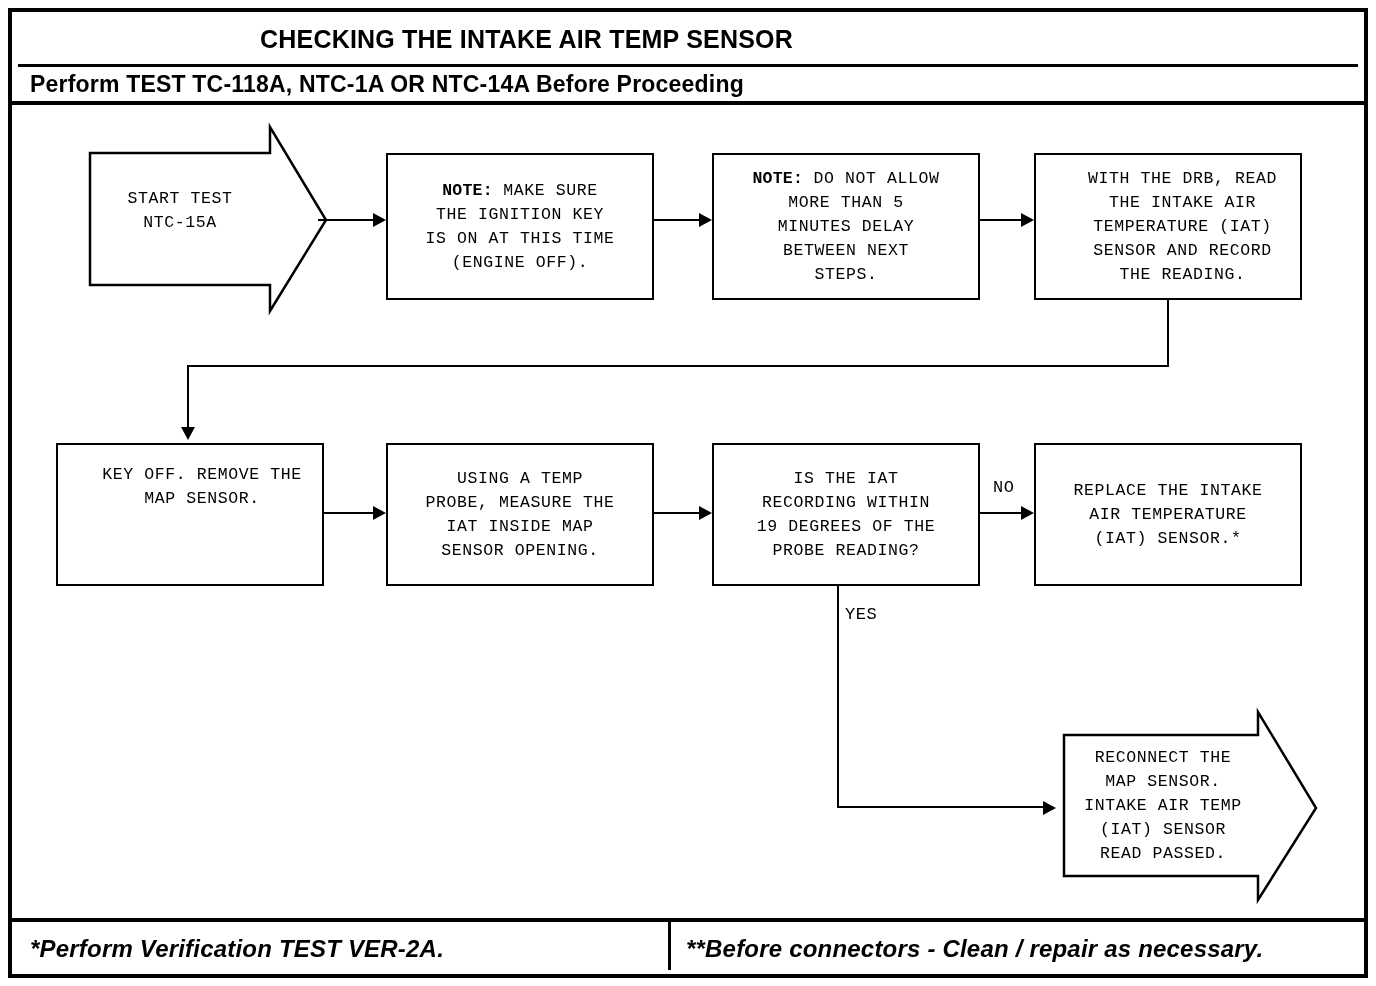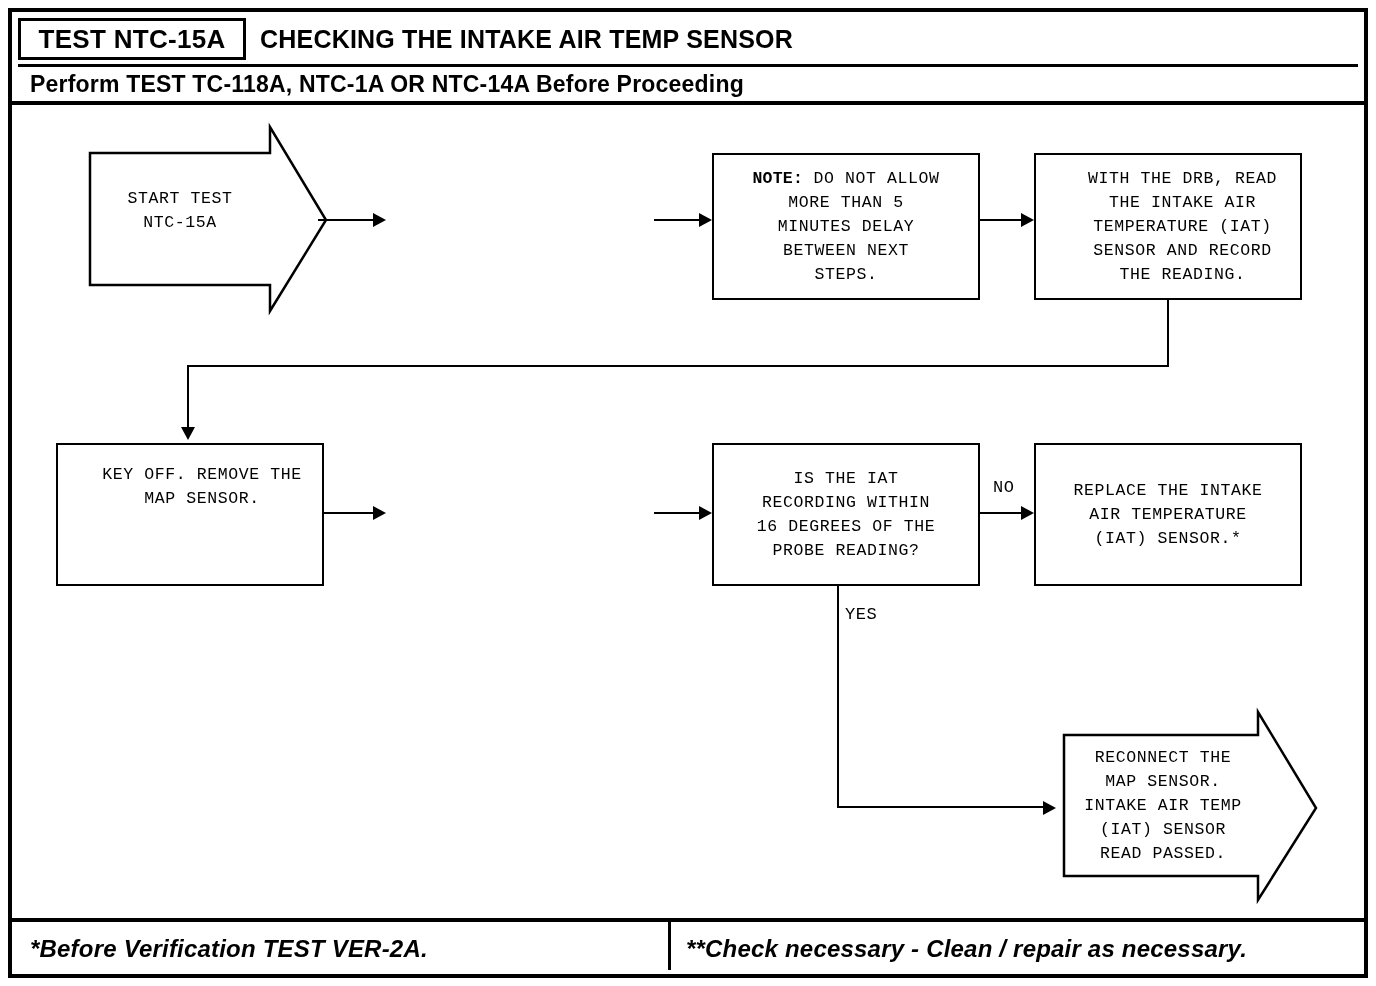--- a/index.html
+++ b/index.html
@@ -220,39 +220,42 @@
   }
 </style>
 </head>
 <body>
 
 <div id="page">
 
   <div class="outer-frame"></div>
 
   <div class="header-zone">
-    <div class="test-id-box">
-      <span>TEST NTC-15A</span>
-    </div>
     <div class="header-title">CHECKING THE INTAKE AIR TEMP SENSOR</div>
     <div class="header-divider"></div>
     <div class="header-sub">Perform TEST TC-118A, NTC-1A OR NTC-14A Before Proceeding</div>
   </div>
   <div class="header-bottom-rule"></div>
 
   <div class="canvas">
 
     <div class="termarrow" style="left:82px; top:125px; width:240px; height:188px;">
       <svg width="240" height="188" viewBox="0 0 240 188">
         <polygon points="0,28 180,28 180,2 236,95 180,186 180,160 0,160" fill="#ffffff" stroke="#000000" stroke-width="2.5"></polygon>
       </svg>
       <div class="txt" style="left:0px; top:62px; width:180px;">START TEST
 NTC-15A</div>
     </div>
 
+    <div class="pbox" style="left:386px; top:153px; width:268px; height:147px;">
+      <div class="txt"><span class="note-label">NOTE:</span><span> MAKE SURE
+THE IGNITION KEY
+IS ON AT THIS TIME
+(ENGINE OFF).</span></div>
+    </div>
 
     <div class="pbox" style="left:712px; top:153px; width:268px; height:147px;">
       <div class="txt"><span class="note-label">NOTE:</span><span> DO NOT ALLOW
 MORE THAN 5
 MINUTES DELAY
 BETWEEN NEXT
 STEPS.</span></div>
     </div>
 
     <div class="pbox" style="left:1034px; top:153px; width:268px; height:147px;padding-left:29px;">
@@ -261,25 +264,31 @@
 TEMPERATURE (IAT)
 SENSOR AND RECORD
 THE READING.</div>
     </div>
 
     <div class="pbox topalign" style="left:56px; top:443px; width:268px; height:143px;">
       <div class="txt">KEY OFF. REMOVE THE
 MAP SENSOR.</div>
     </div>
 
+    <div class="pbox" style="left:386px; top:443px; width:268px; height:143px;">
+      <div class="txt">USING A TEMP
+PROBE, MEASURE THE
+IAT INSIDE MAP
+SENSOR OPENING.</div>
+    </div>
 
     <div class="pbox" style="left:712px; top:443px; width:268px; height:143px;">
       <div class="txt">IS THE IAT
 RECORDING WITHIN
-16 DEGREES OF THE
+19 DEGREES OF THE
 PROBE READING?</div>
     </div>
 
     <div class="pbox" style="left:1034px; top:443px; width:268px; height:143px;">
       <div class="txt">REPLACE THE INTAKE
 AIR TEMPERATURE
 (IAT) SENSOR.*</div>
     </div>
 
     <div class="termarrow" style="left:1056px; top:710px; width:256px; height:196px;">
@@ -320,19 +329,19 @@
     <div class="conn conn-v" style="left:837px; top:586px; height:222px;"></div>
     <div class="conn conn-h" style="left:837px; top:806px; width:208px;"></div>
     <div class="arrowhead right" style="left:1043px; top:801px;"></div>
     <div class="edge-label" style="left:845px; top:605px;">YES</div>
 
   </div>
 
   <div class="footer-rule"></div>
   <div class="footer-sep"></div>
   <div class="footer-cell footer-left">
-    <span>*Before Verification TEST VER-2A.</span>
+    <span>*Perform Verification TEST VER-2A.</span>
   </div>
   <div class="footer-cell footer-right">
-    <span>**Check necessary - Clean / repair as necessary.</span>
+    <span>**Before connectors - Clean / repair as necessary.</span>
   </div>
 
 </div>
 
 </body></html>

